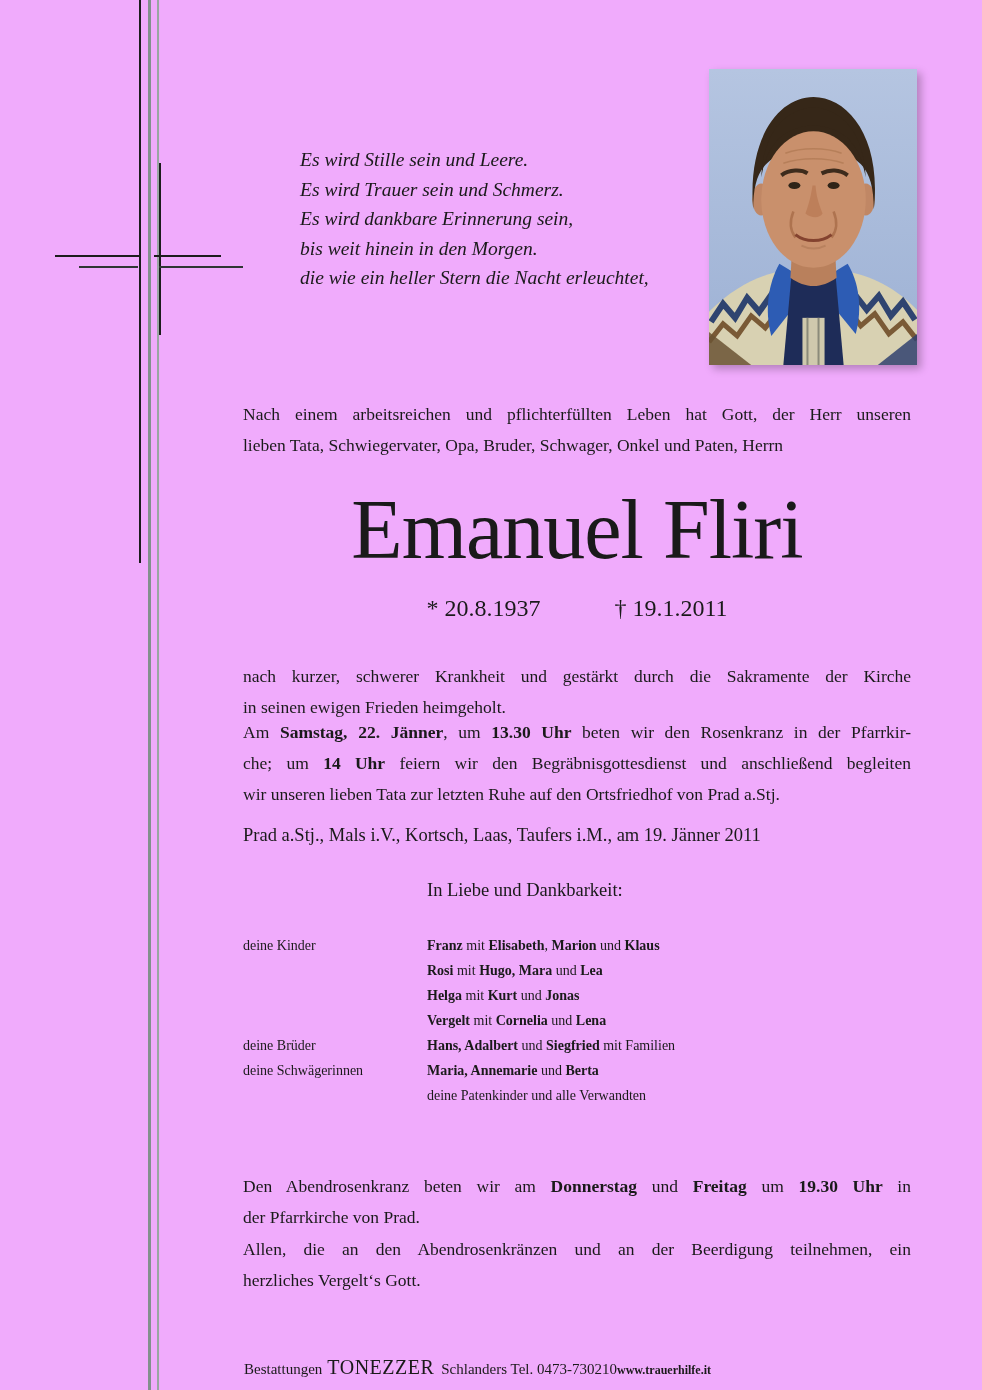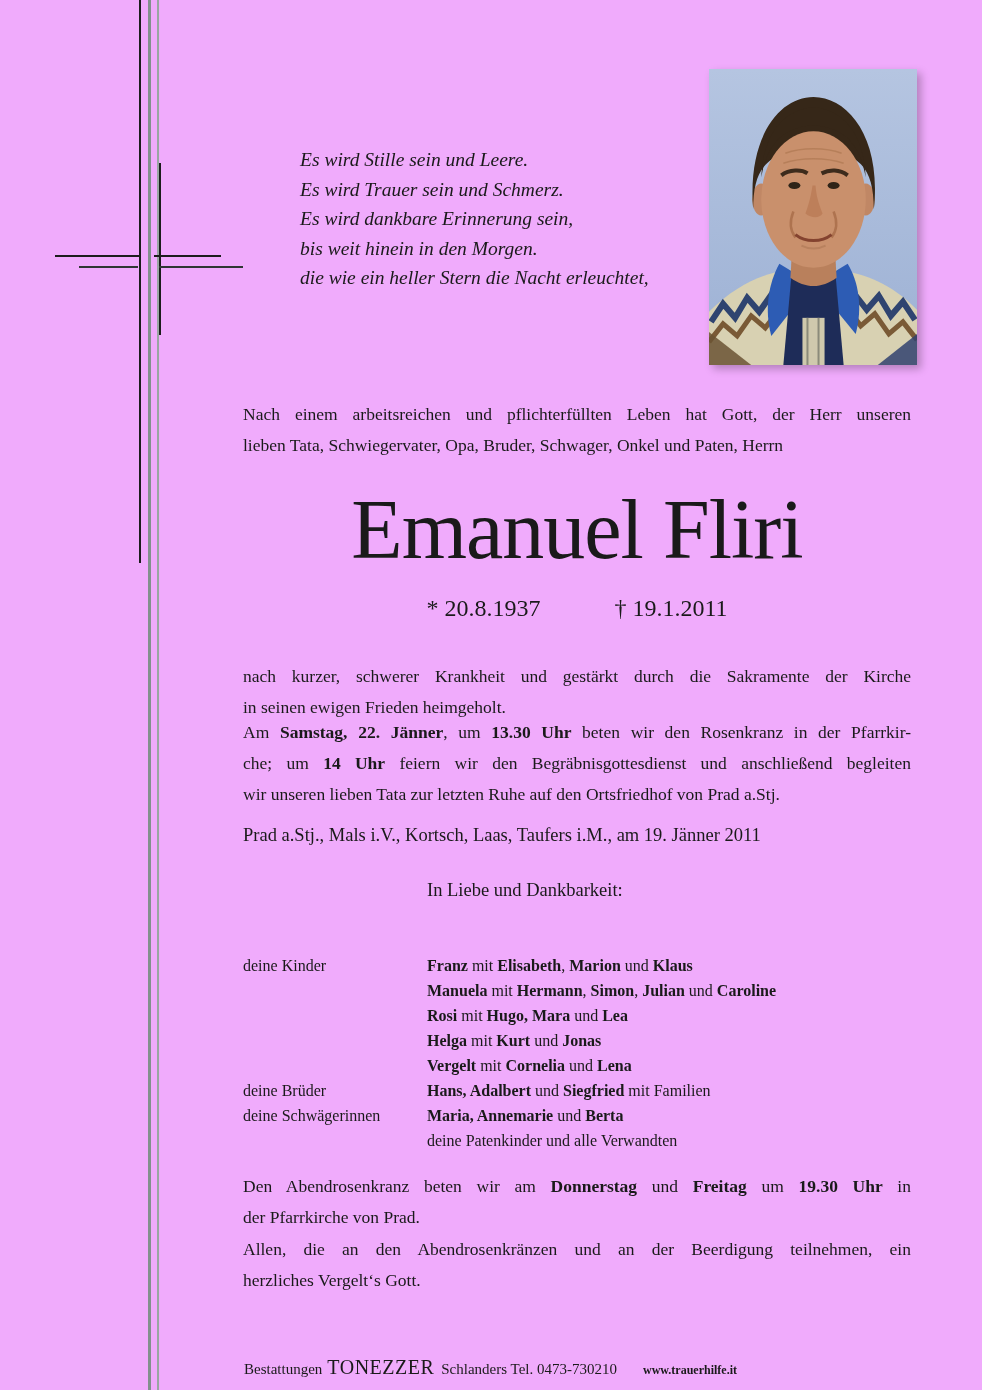--- a/index.html
+++ b/index.html
@@ -34,31 +34,31 @@
     position:absolute;left:243px;top:487px;width:668px;margin:0;
     text-align:center;font-weight:normal;font-size:84px;line-height:86px;letter-spacing:-1px;
   }
   .dates{
     position:absolute;left:243px;top:594px;width:668px;
     display:flex;justify-content:center;gap:74px;font-size:24px;line-height:28px;
   }
   .dateline{position:absolute;left:243px;top:821px;font-size:18.5px;line-height:28px;}
   .gratitude{position:absolute;left:427px;top:876px;font-size:18.5px;line-height:28px;}
   
-  .family{position:absolute;left:243px;top:953px;width:710px;font-size:16px;line-height:25px;}
+  .family{position:absolute;left:243px;top:933px;width:710px;font-size:14px;line-height:25px;}
   .frow{position:relative;height:25px;white-space:nowrap;}
   .flabel{position:absolute;left:0;}
   .fval{position:absolute;left:184px;white-space:nowrap;text-align:center;}
   .bseg{font-weight:bold;}
   
   .footer{position:absolute;left:244px;top:1356px;display:flex;align-items:baseline;white-space:nowrap;}
   .f-pre{font-size:15px;}
   .f-brand{font-size:20px;margin:0 7px 0 5px;letter-spacing:.5px;}
   .f-loc{font-size:15px;}
-  .f-web{font-size:12px;font-weight:bold;margin-left:26px;}
+  .f-web{font-size:12px;font-weight:bold;}
 </style>
 </head>
 <body>
 
 <div class="page">
 
   <div class="vline ln-black" style="left:139px;top:0;width:2px;height:563px;"></div>
   <div class="vline ln-gray" style="left:148px;top:0;width:3px;height:1390px;"></div>
   <div class="vline ln-gray2" style="left:157px;top:0;width:2px;height:1390px;"></div>
   <div class="vline ln-black" style="left:159px;top:163px;width:2px;height:172px;"></div>
@@ -145,24 +145,20 @@
 
   <div class="gratitude">In Liebe und Dankbarkeit:</div>
 
   <div class="family">
     <div class="frow">
       <span class="flabel">deine Kinder</span>
       <span class="fval"><span class="bseg">Franz</span><span> mit </span><span class="bseg">Elisabeth</span><span>, </span><span class="bseg">Marion</span><span> und </span><span class="bseg">Klaus</span></span>
     </div>
     <div class="frow">
       <span class="flabel"></span>
-      <span class="fval"><span class="bseg">Manuela</span><span> mit </span><span class="bseg">Hermann</span><span>, </span><span class="bseg">Simon</span><span>, </span><span class="bseg">Julian</span><span> und </span><span class="bseg">Caroline</span></span>
-    </div>
-    <div class="frow">
-      <span class="flabel"></span>
       <span class="fval"><span class="bseg">Rosi</span><span> mit </span><span class="bseg">Hugo, Mara</span><span> und </span><span class="bseg">Lea</span></span>
     </div>
     <div class="frow">
       <span class="flabel"></span>
       <span class="fval"><span class="bseg">Helga</span><span> mit </span><span class="bseg">Kurt</span><span> und </span><span class="bseg">Jonas</span></span>
     </div>
     <div class="frow">
       <span class="flabel"></span>
       <span class="fval"><span class="bseg">Vergelt</span><span> mit </span><span class="bseg">Cornelia</span><span> und </span><span class="bseg">Lena</span></span>
     </div>

